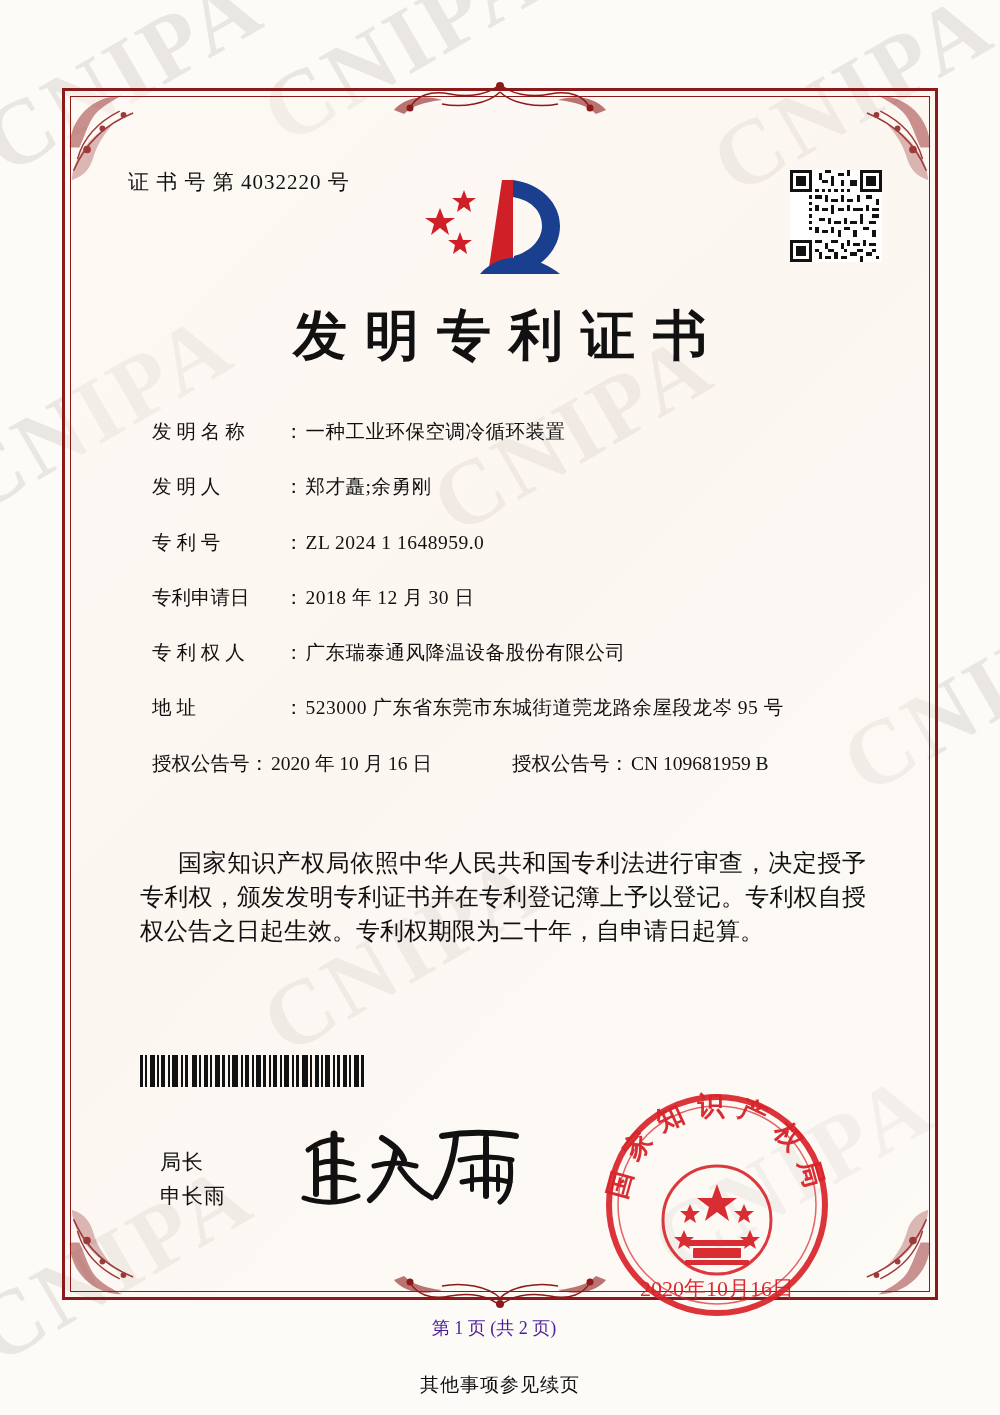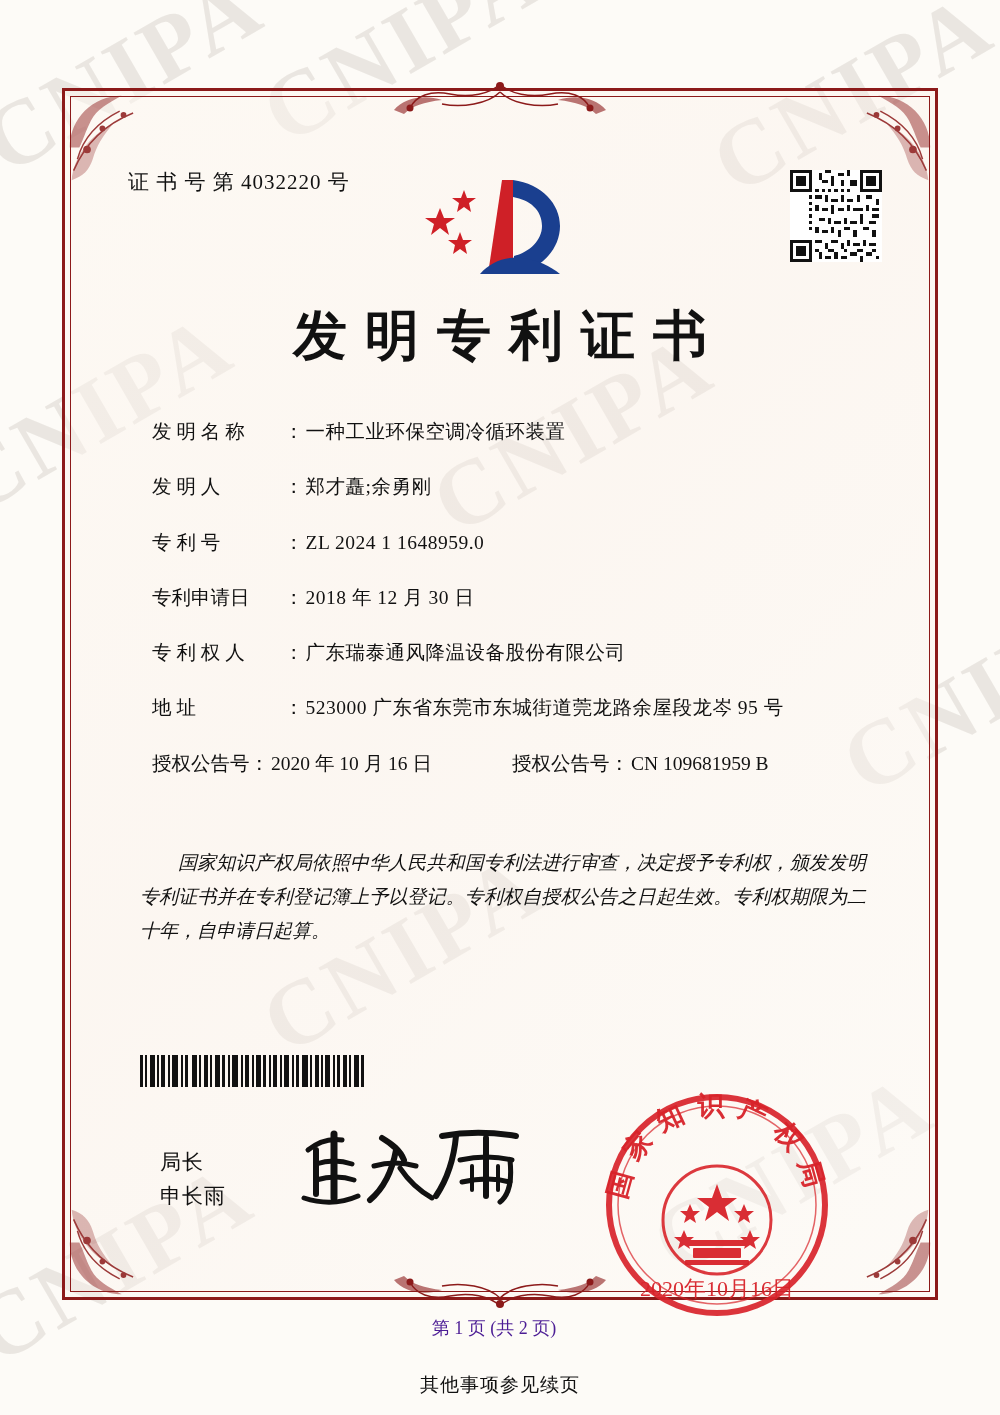--- a/index.html
+++ b/index.html
@@ -171,25 +171,24 @@
   .row-two .cell-a { width: 360px; display: flex; align-items: baseline; }
   .row-two .cell-b { display: flex; align-items: baseline; justify-content: space-between; }
   .row-two .lbl { white-space: nowrap; }
 
   
   .paragraphs {
     position: absolute;
     left: 140px;
     top: 846px;
     width: 726px;
-    font-size: 19px;
+    font-size: 24px;
     line-height: 34px;
     color: #111;
     text-align: justify;
-    font-style: italic;
   }
   .paragraphs p {
     margin: 0 0 4px 0;
     text-indent: 38px;
   }
 
   
   .barcode {
     position: absolute;
     left: 140px;

